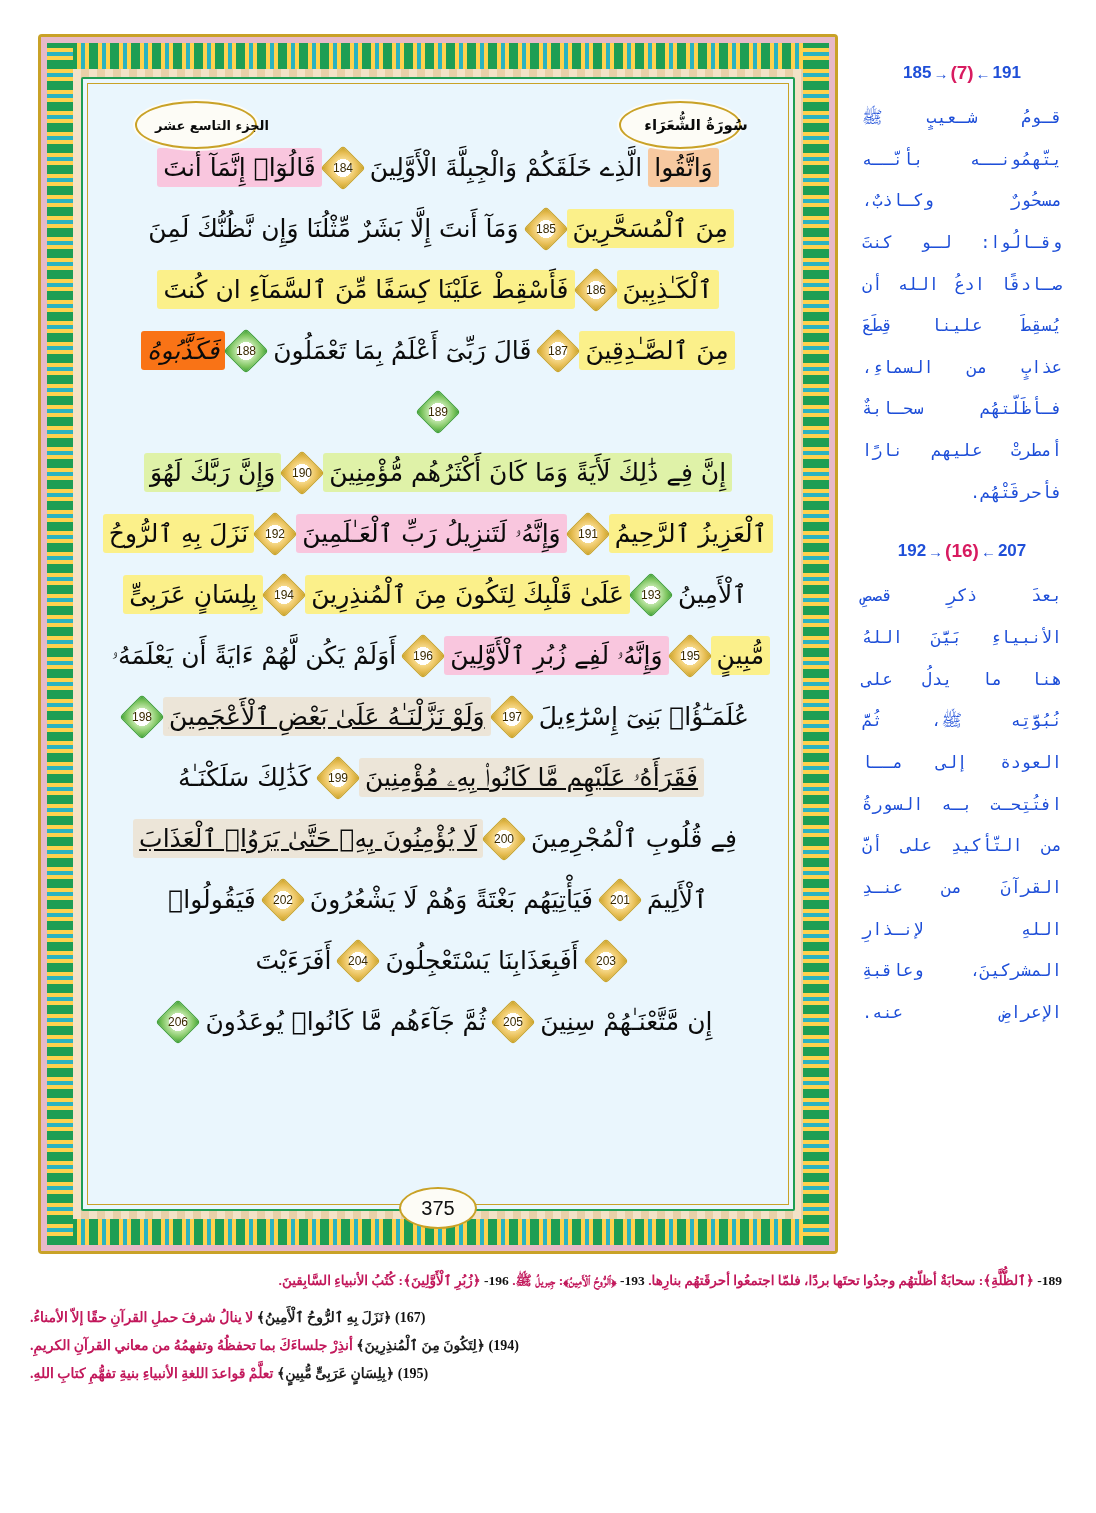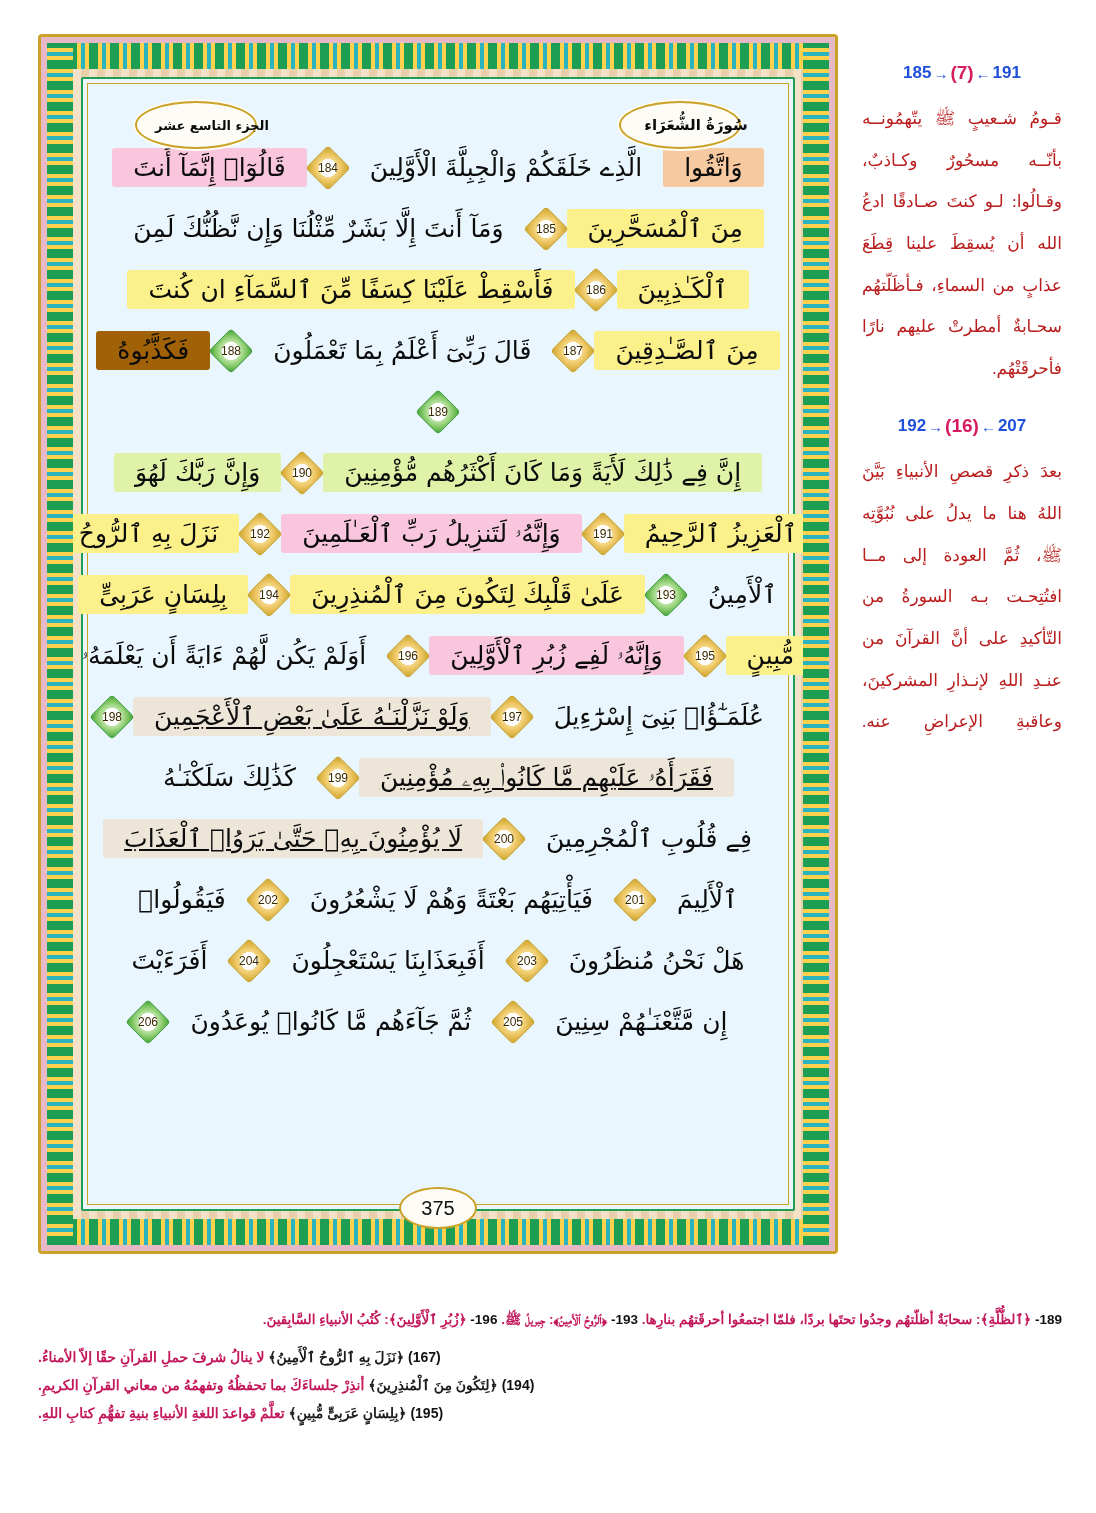--- a/index.html
+++ b/index.html
@@ -149,29 +149,29 @@
     align-items: center;
     justify-content: center;
     height: 61px;
     font-family: "DejaVu Sans", "Liberation Serif", serif;
     font-size: 25px;
     color: #0b0b0b;
     white-space: nowrap;
     letter-spacing: 0px;
   }
   .seg {
-    padding: 1px 21px;
+    padding: 1px 6px;
     border-radius: 3px;
     line-height: 1.5;
   }
   .hl-pink   { background: #f9c6de; }
   .hl-yellow { background: #fbf08a; }
   .hl-green  { background: #dff2a8; }
   .hl-orange { background: #f7c9a0; }
-  .hl-gray   { background: #a16207; }
+  .hl-gray   { background: #f97316; font-style: italic; }
   .hl-beige  { background: #ece5d8; text-decoration: underline; }
   .hl-none   { background: transparent; }
 
   .ayah-num {
     display: inline-flex;
     align-items: center;
     justify-content: center;
     width: 30px;
     height: 30px;
     margin: 0 5px;
@@ -234,39 +234,38 @@
     margin-bottom: 14px;
     direction: ltr;
   }
   .range-bar .paren {
     color: #d81b60;
     font-size: 19px;
   }
   .range-bar .arrow { color: #1f4fd8; font-size: 15px; }
 
   .side-text {
-    font-family: Liberation Serif, serif;
+    font-family: Liberation Mono, monospace;
     font-size: 17px;
     line-height: 2.45;
-    color: #b91c1c;
+    color: #1d4ed8;
     text-align: justify;
     text-align-last: justify;
     word-spacing: 2px;
   }
   .side-text.block2 { margin-top: 6px; }
 
   
   .footnotes {
     position: absolute;
-    left: 38px;
+    left: 30px;
     right: 34px;
     top: 1268px;
     direction: rtl;
-    font-family: Liberation Sans, sans-serif;
-    margin-top: 39px;
+    font-family: Liberation Serif, serif;
   }
   .fn-top {
     font-size: 13.5px;
     line-height: 1.95;
     color: #c2185b;
     text-align: justify;
     font-weight: bold;
   }
   .fn-top .dark { color: #111; font-weight: bold; }
   .fn-list { margin-top: 10px; }
@@ -408,21 +407,20 @@
           <span class="ayah-num">
             <span>201</span>
           </span>
           <span class="seg hl-none">فَيَأْتِيَهُم بَغْتَةً وَهُمْ لَا يَشْعُرُونَ</span>
           <span class="ayah-num">
             <span>202</span>
           </span>
           <span class="seg hl-none">فَيَقُولُوا۟</span>
         </div>
         <div class="ayah-line">
-          <span class="seg hl-none">هَلْ نَحْنُ مُنظَرُونَ</span>
           <span class="ayah-num">
             <span>203</span>
           </span>
           <span class="seg hl-none">أَفَبِعَذَابِنَا يَسْتَعْجِلُونَ</span>
           <span class="ayah-num">
             <span>204</span>
           </span>
           <span class="seg hl-none">أَفَرَءَيْتَ</span>
         </div>
         <div class="ayah-line">

